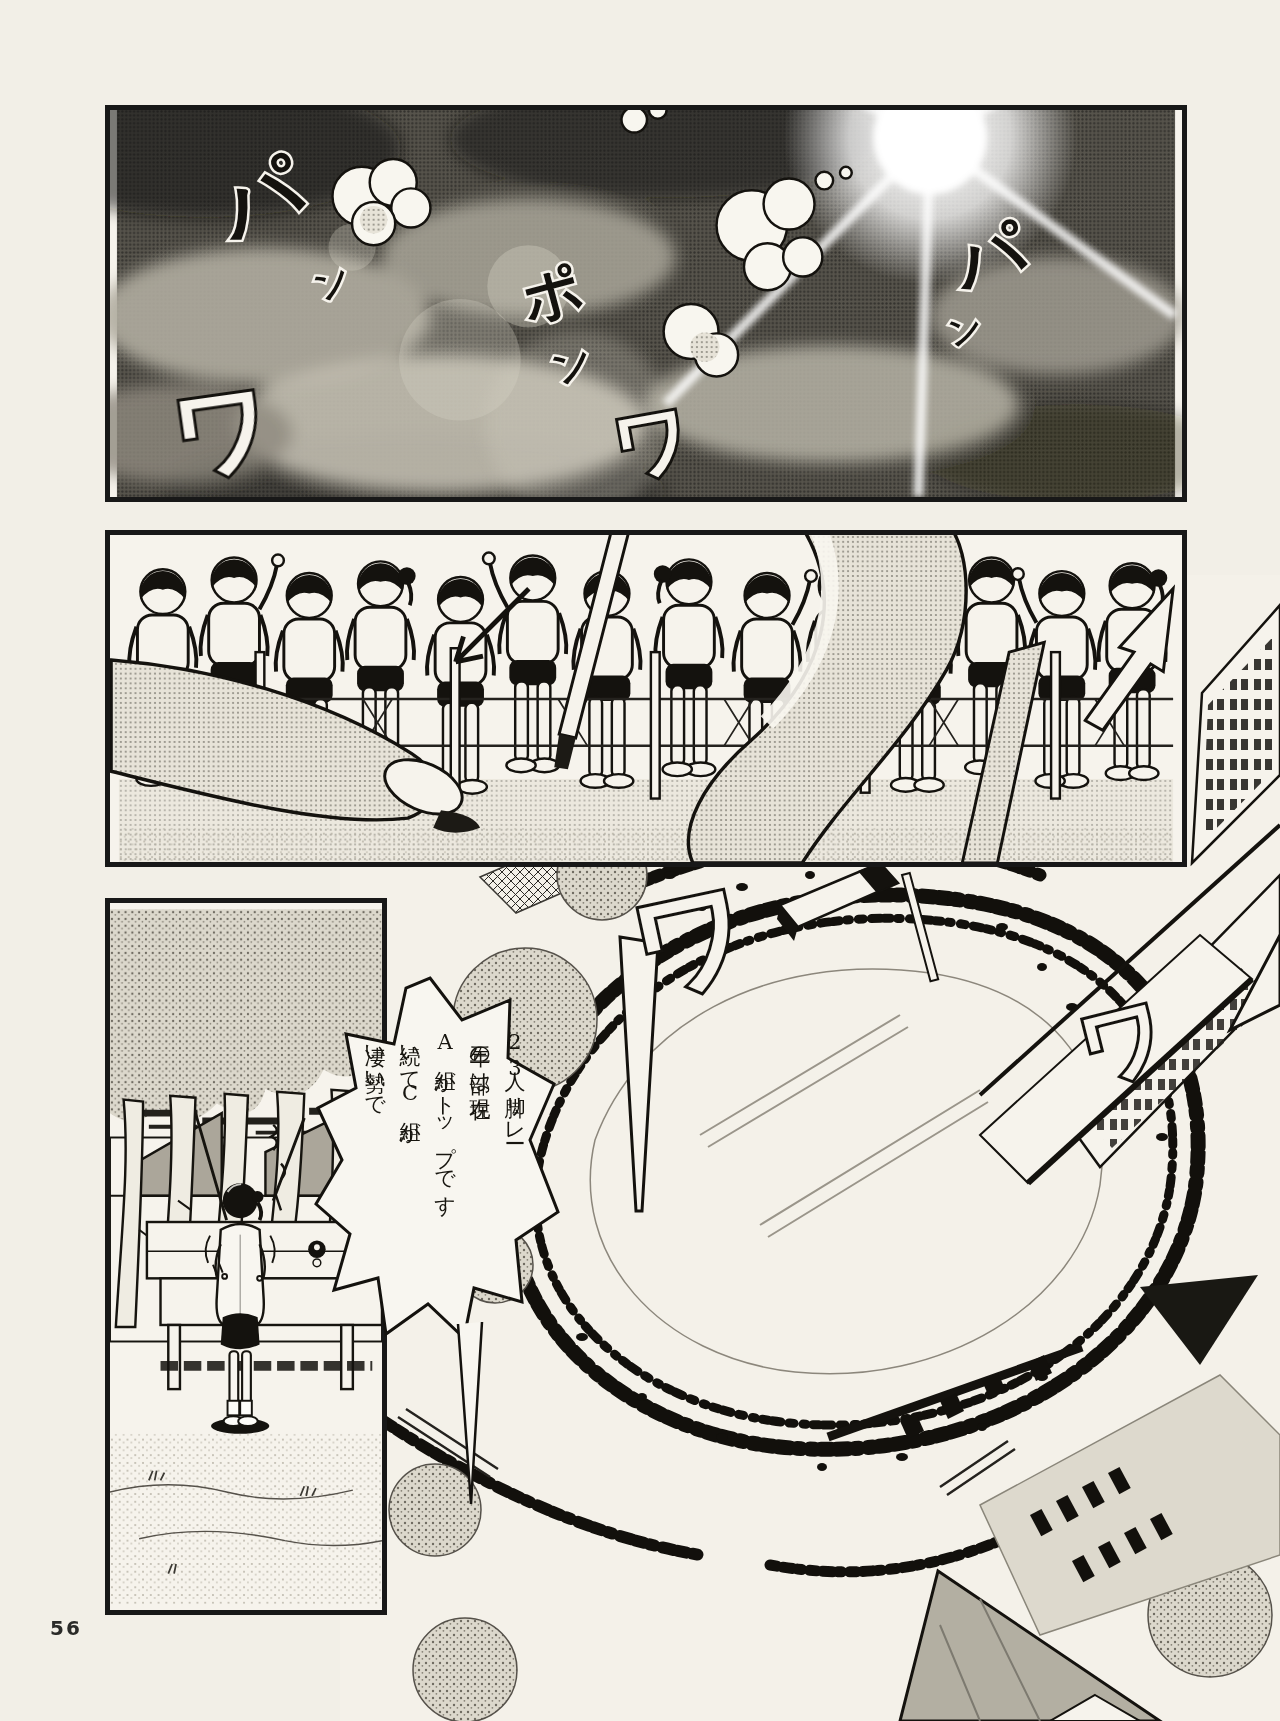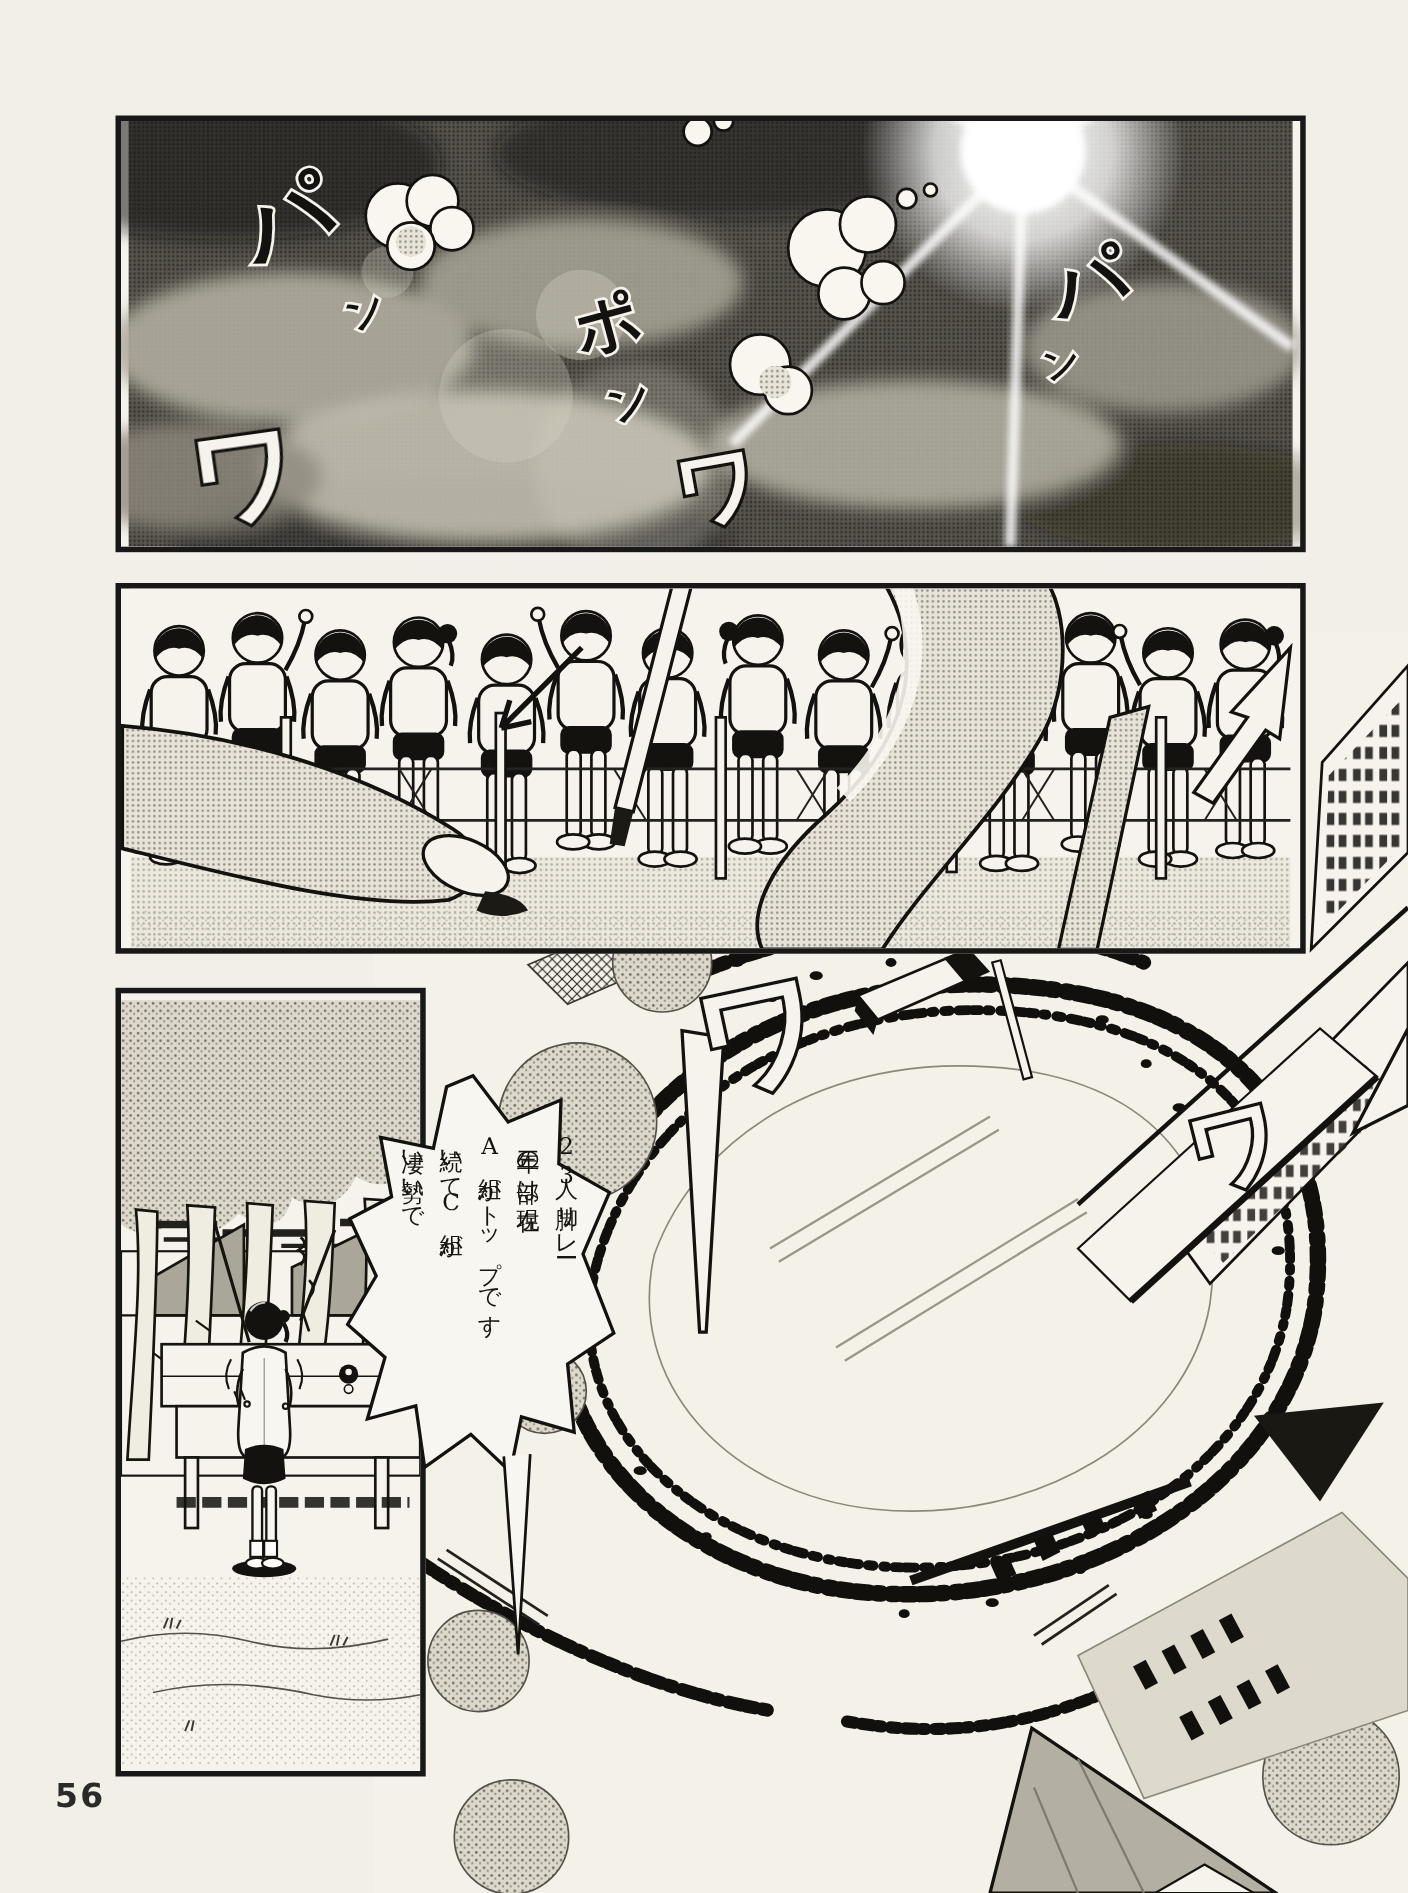--- a/index.html
+++ b/index.html
@@ -13,21 +13,21 @@
   #panel-crowd{left:105px;top:530px;width:1082px;height:337px;z-index:2;}
   #panel-girl{left:105px;top:898px;width:282px;height:717px;z-index:2;}
   #bubble-layer{left:312px;top:972px;width:250px;height:560px;z-index:3;overflow:visible;}
   #bubble-text{position:absolute;left:352px;top:1030px;width:180px;height:300px;z-index:4;
     writing-mode:vertical-rl;text-orientation:upright;
     font-family:"DejaVu Serif","Liberation Serif",serif;
     font-size:21px;line-height:35px;letter-spacing:1px;color:#17150f;}
   #bubble-text span{display:block;}
   #page-number{position:absolute;left:50px;top:1616px;z-index:2;
     font-family:"DejaVu Sans","Liberation Sans",sans-serif;
-    font-weight:bold;font-size:30px;color:#2a2a28;letter-spacing:2px;}
+    font-weight:bold;font-size:20px;color:#2a2a28;letter-spacing:2px;}
   .sfx{font-family:"DejaVu Sans","Liberation Sans",sans-serif;font-weight:bold;paint-order:stroke;}
   .sfx-dark{fill:#14120e;stroke:#f6f3ec;stroke-width:5px;}
   .sfx-light{fill:#f6f3ec;stroke:#14120e;stroke-width:6px;}
 </style>
 </head>
 <body>
 
 <div id="manga-page">
 
   <svg width="0" height="0" style="position:absolute" aria-hidden="true">

